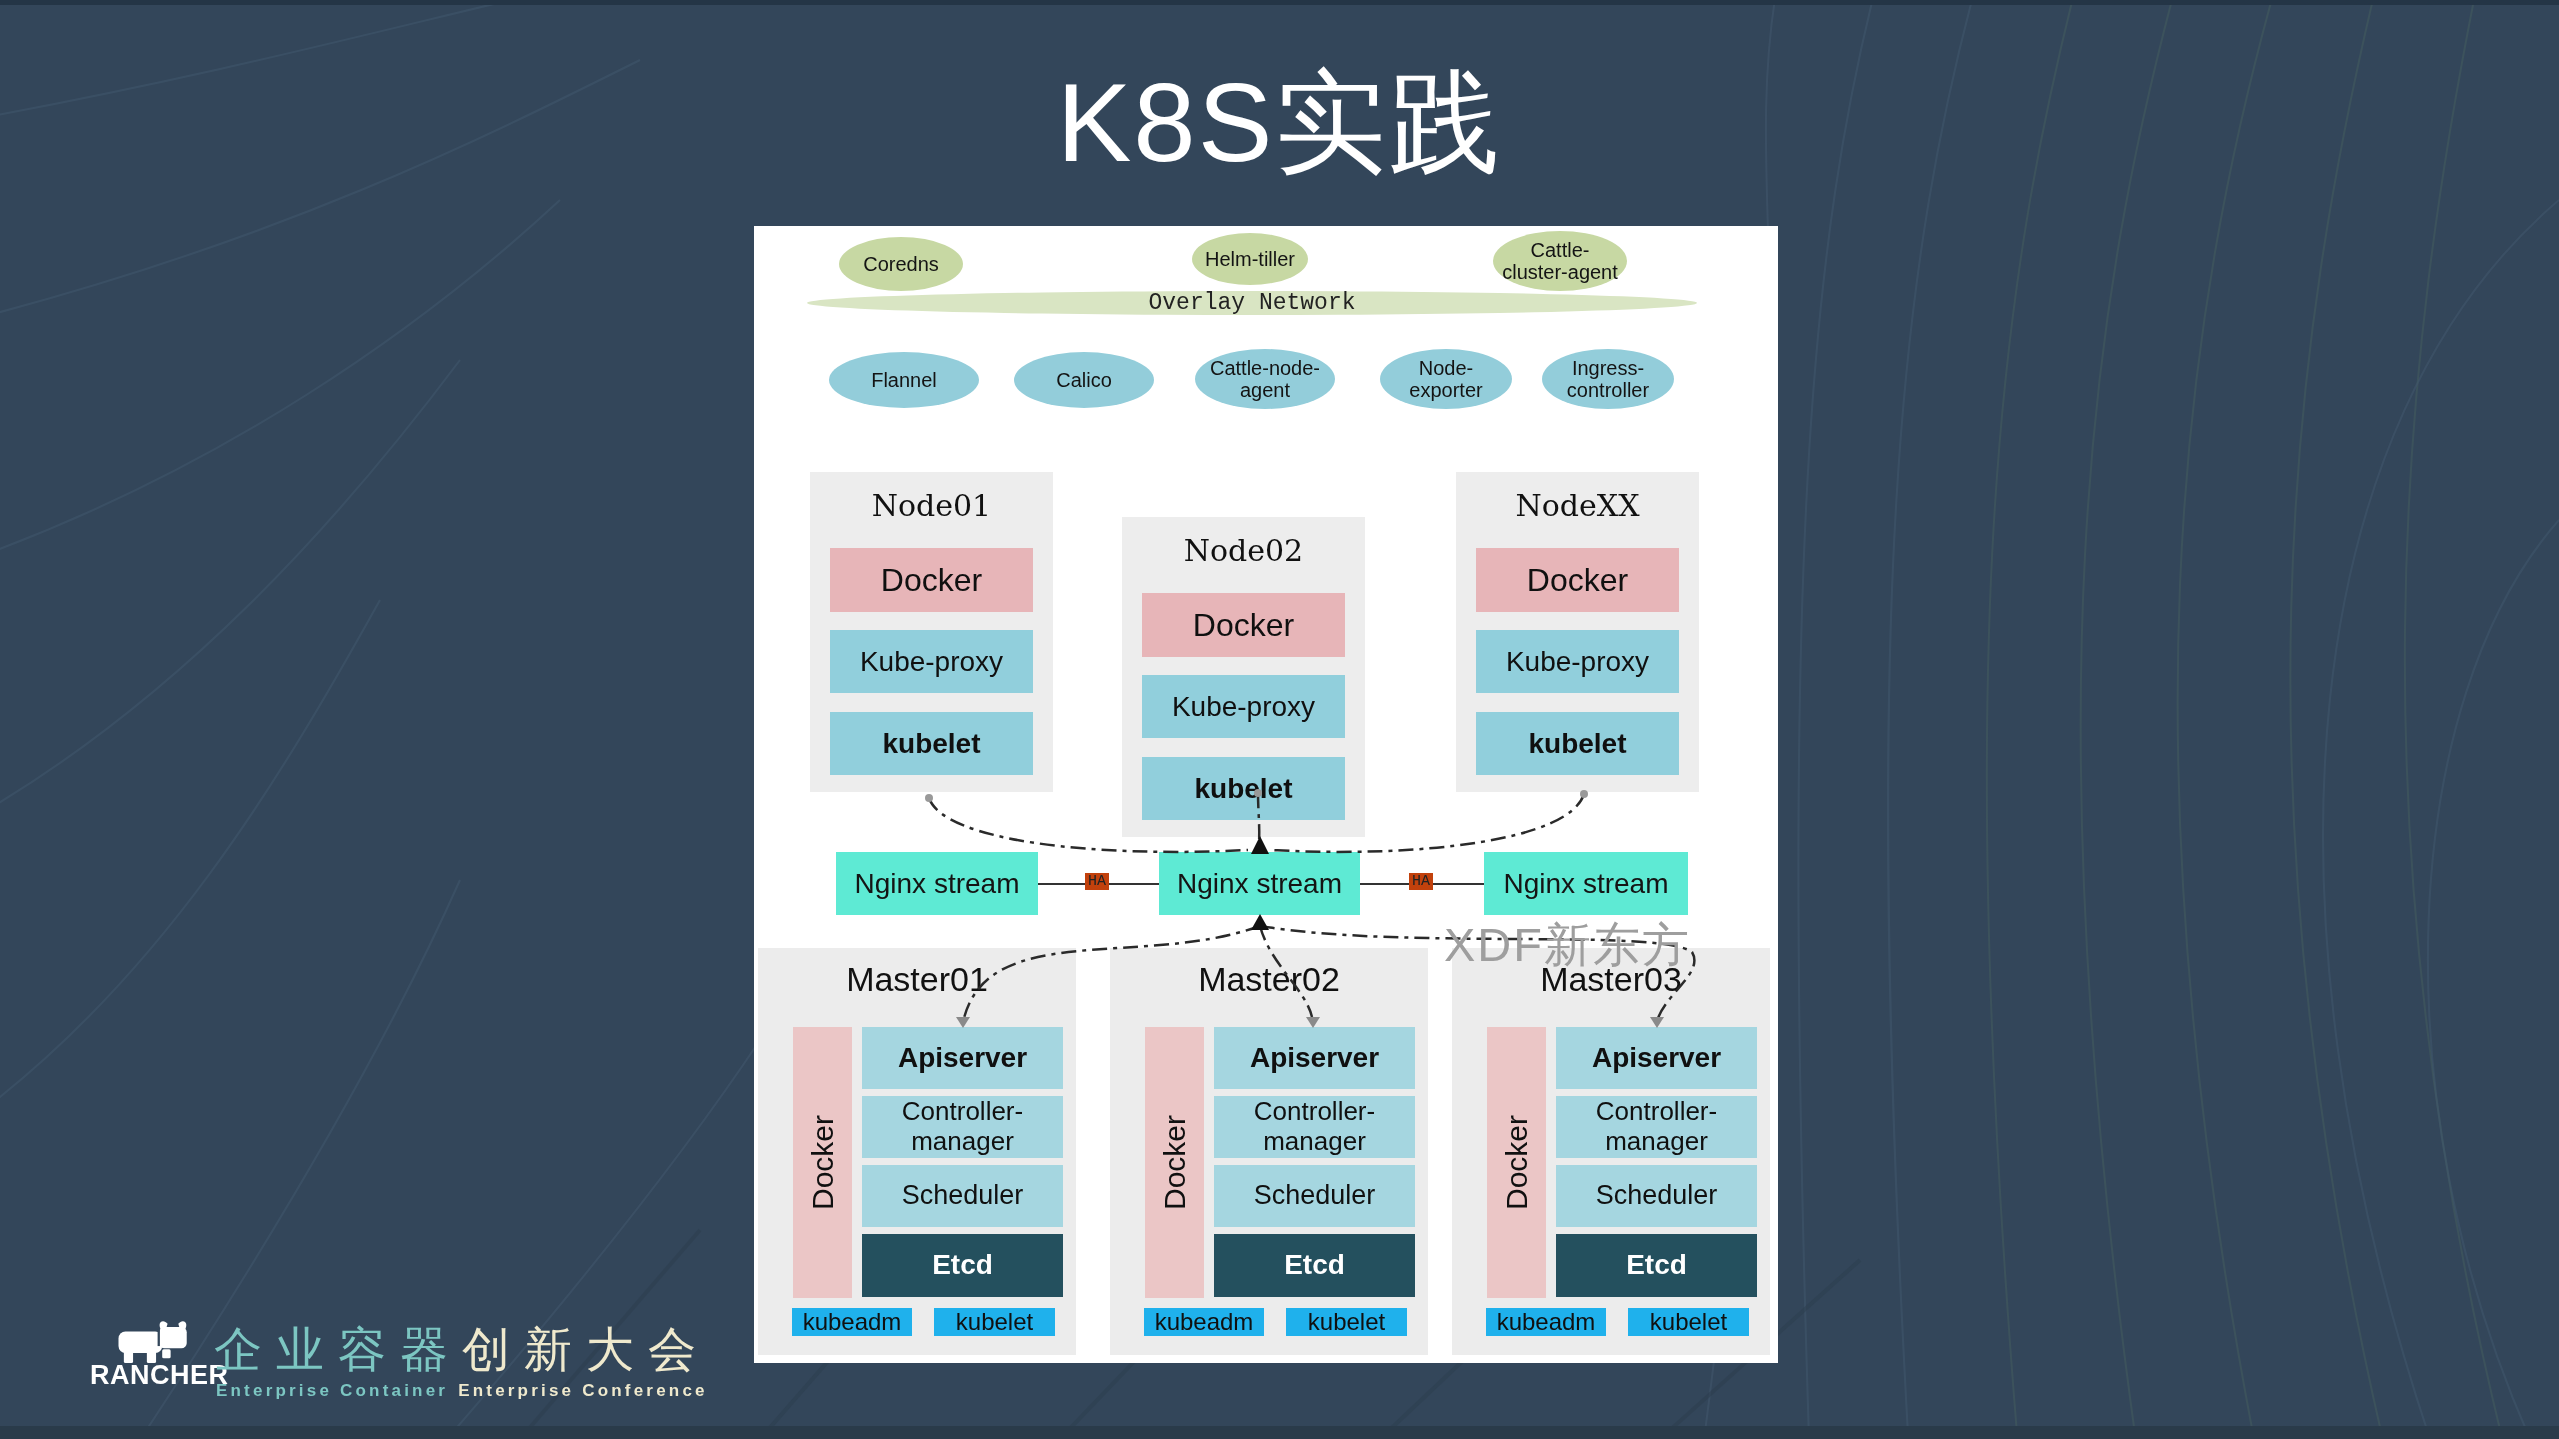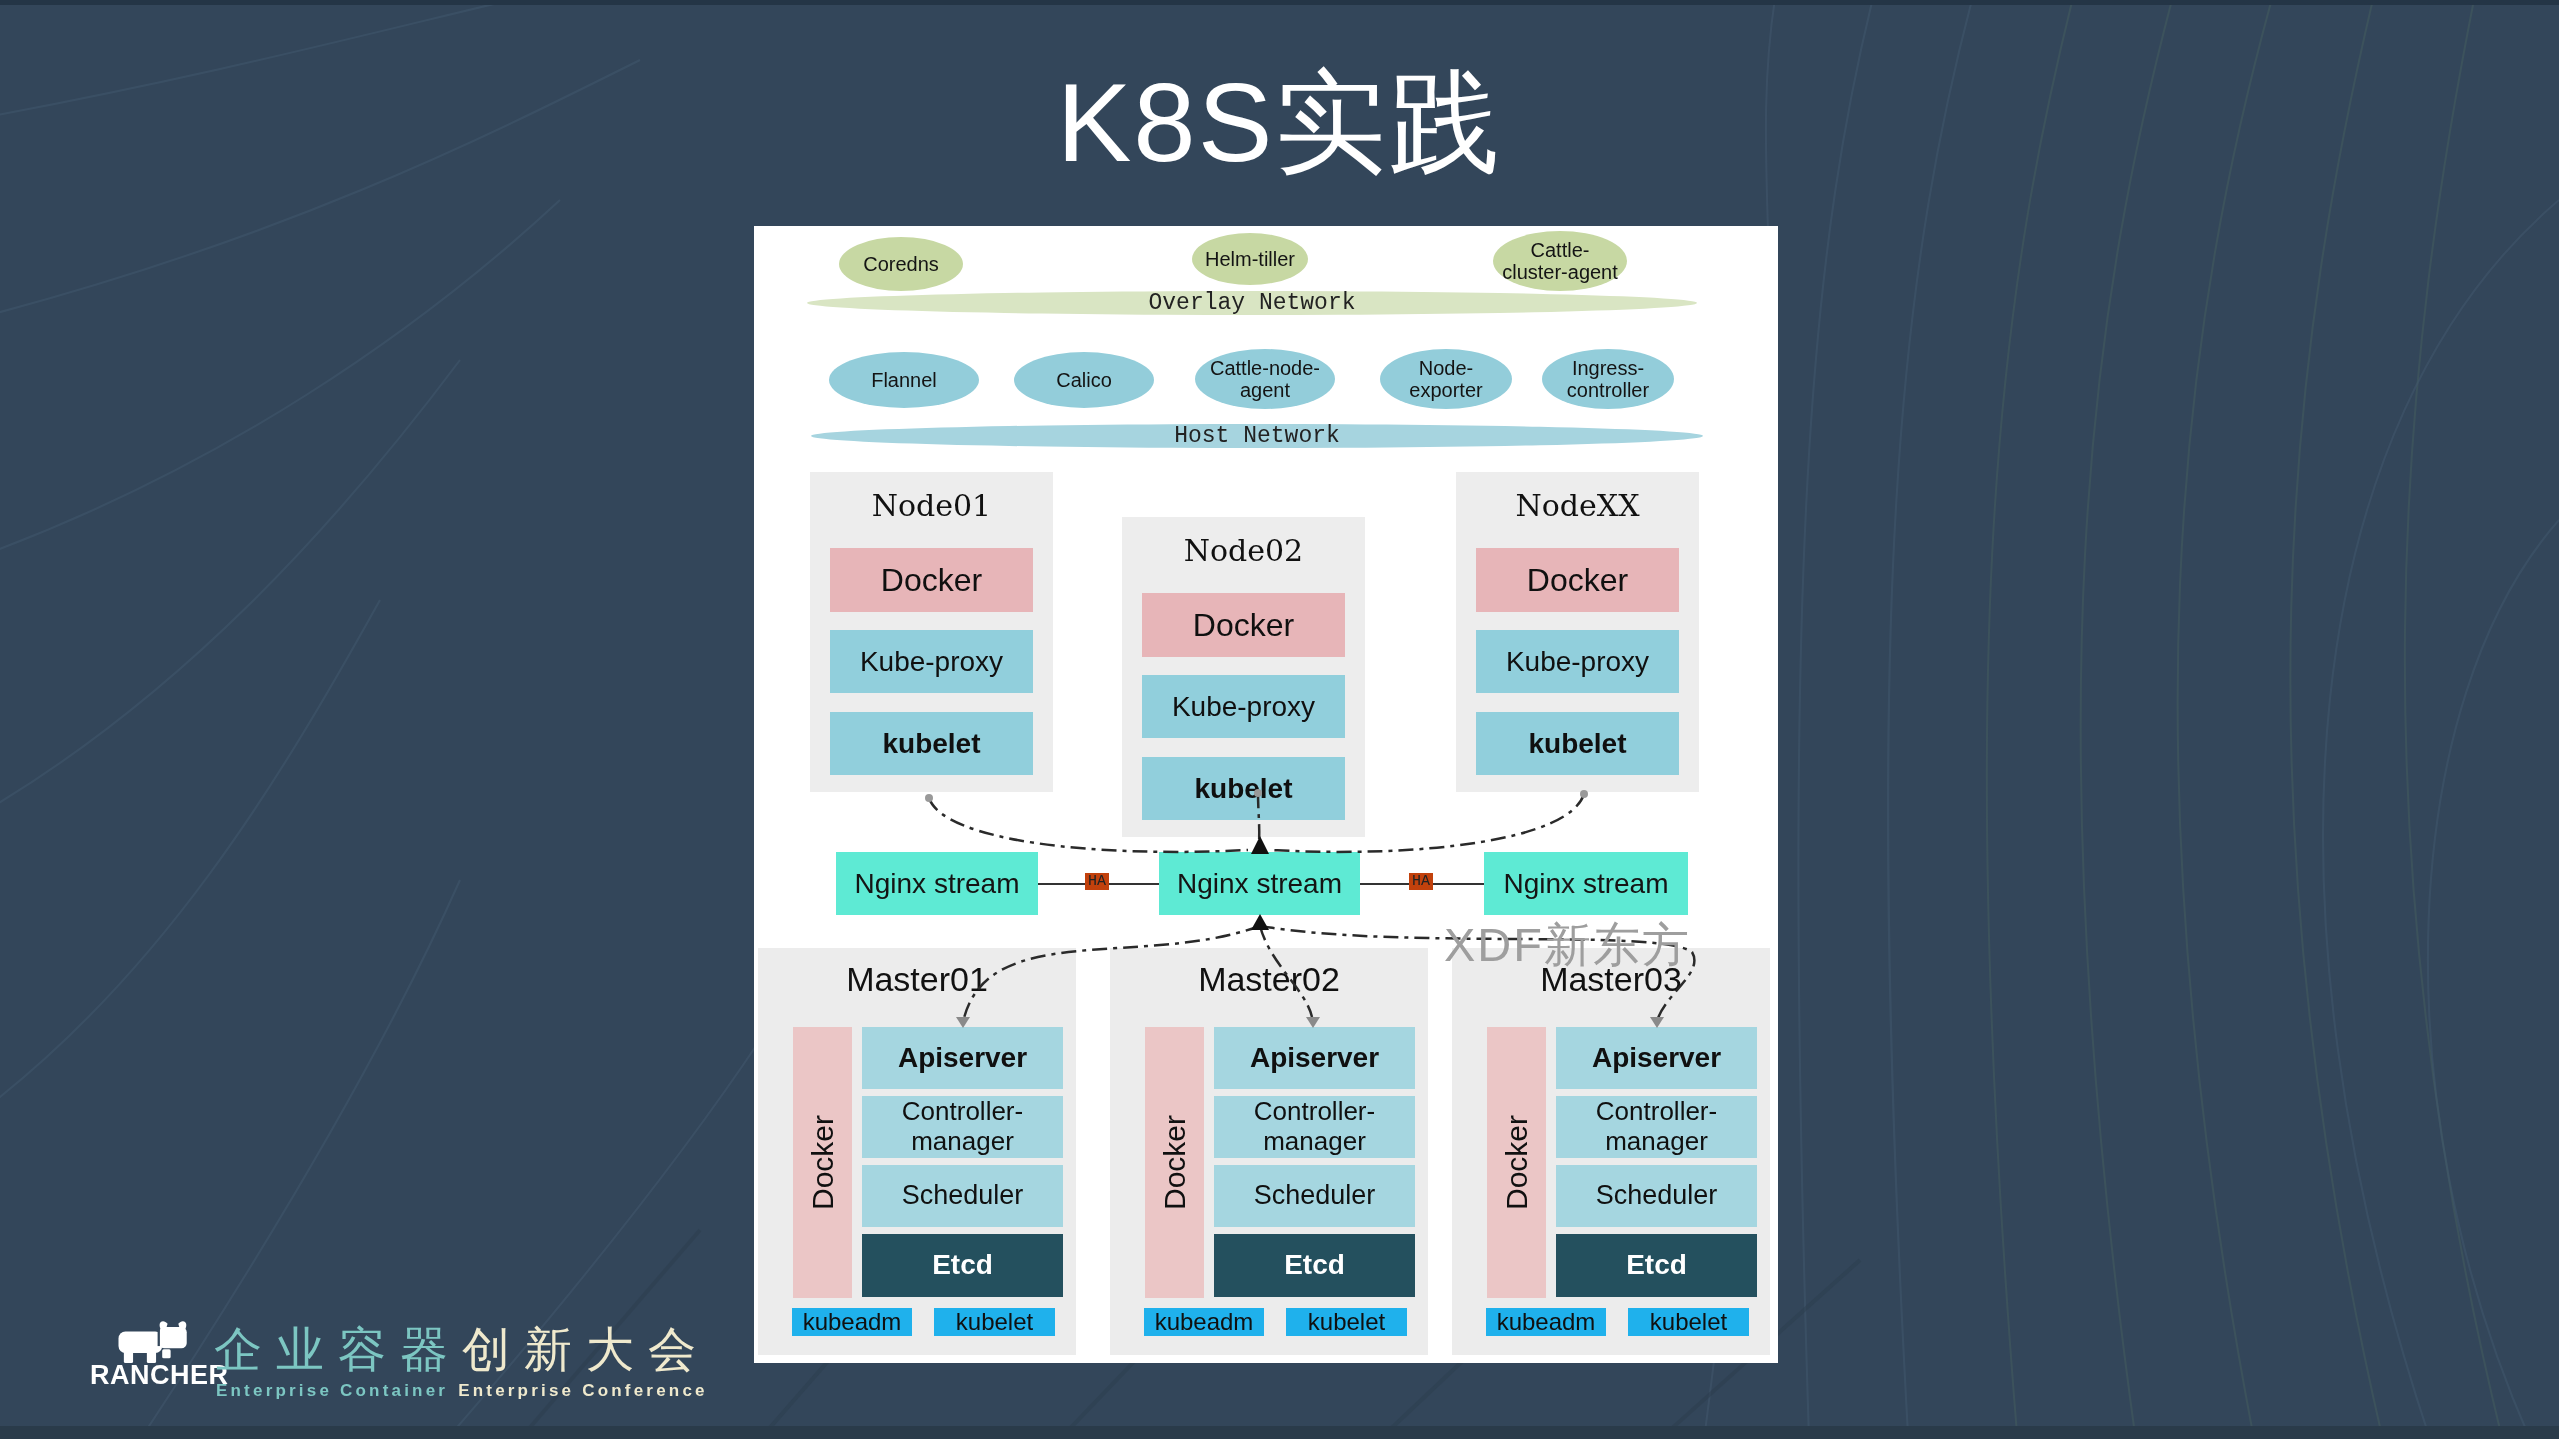--- a/index.html
+++ b/index.html
@@ -125,23 +125,20 @@
     <div class="band green" style="left:53px;top:65px;width:890px;height:24px;">
       <span>Overlay Network</span>
     </div>
 
     <div class="oval blue" style="left:75px;top:126px;width:150px;height:56px;">Flannel</div>
     <div class="oval blue" style="left:260px;top:126px;width:140px;height:56px;">Calico</div>
     <div class="oval blue" style="left:441px;top:123px;width:140px;height:60px;">Cattle-node-agent</div>
     <div class="oval blue" style="left:626px;top:123px;width:132px;height:60px;">Node-exporter</div>
     <div class="oval blue" style="left:788px;top:123px;width:132px;height:60px;">Ingress-controller</div>
 
-    <div class="band blue" style="left:57px;top:198px;width:892px;height:24px;">
-      <span>Host Network</span>
-    </div>
 
     <div class="node" style="left:56px;">
       <div class="node-title">Node01</div>
       <div class="nrow docker">Docker</div>
       <div class="nrow kproxy">Kube-proxy</div>
       <div class="nrow klet">kubelet</div>
     </div>
     <div class="node" style="left:368px;margin-top:45px;">
       <div class="node-title">Node02</div>
       <div class="nrow docker">Docker</div>

